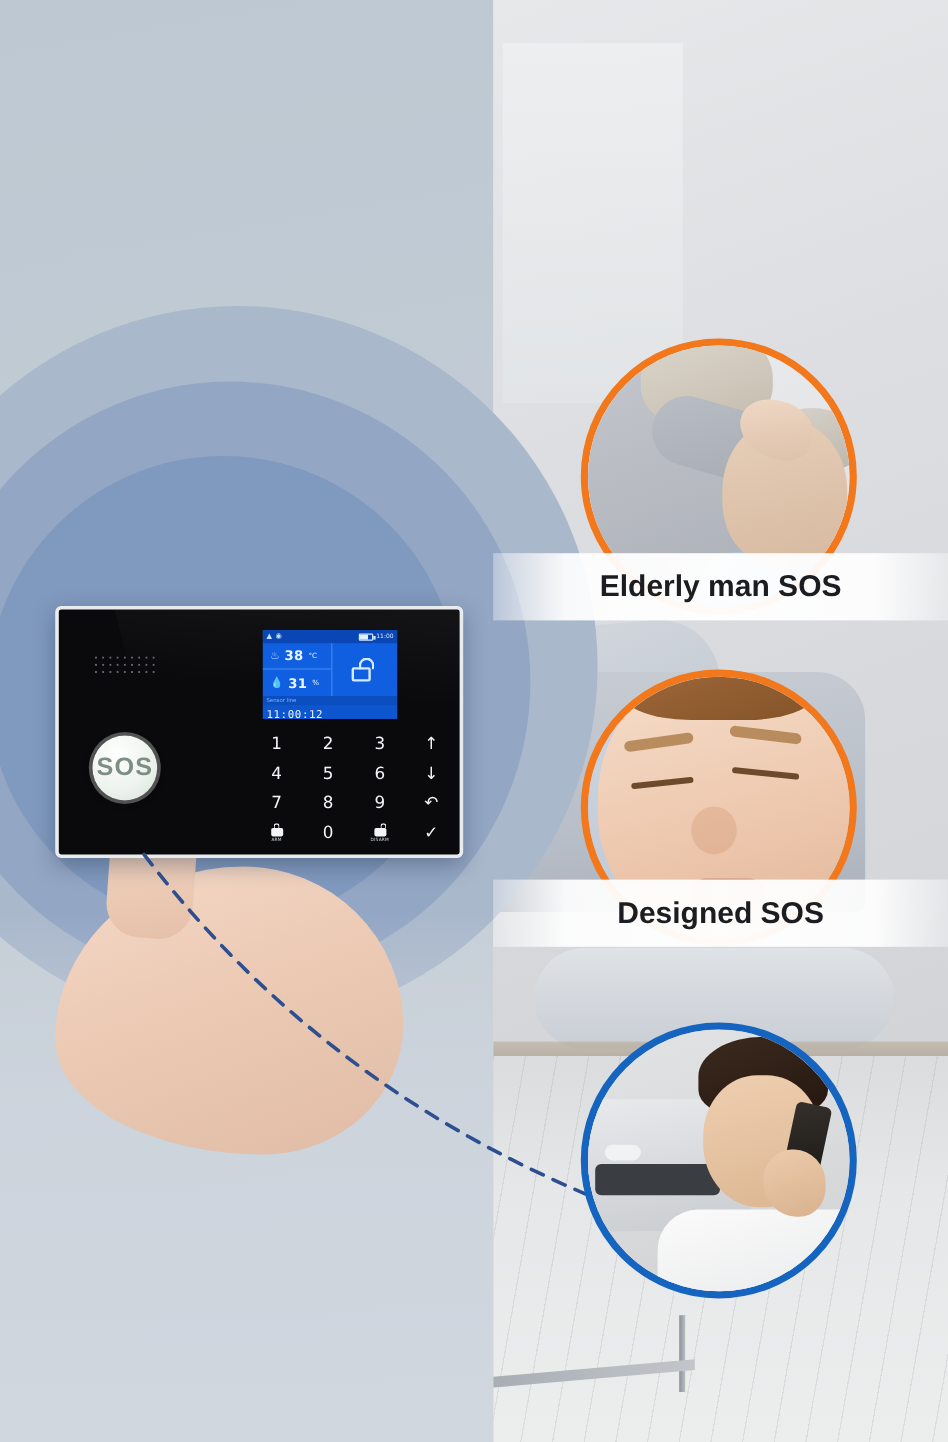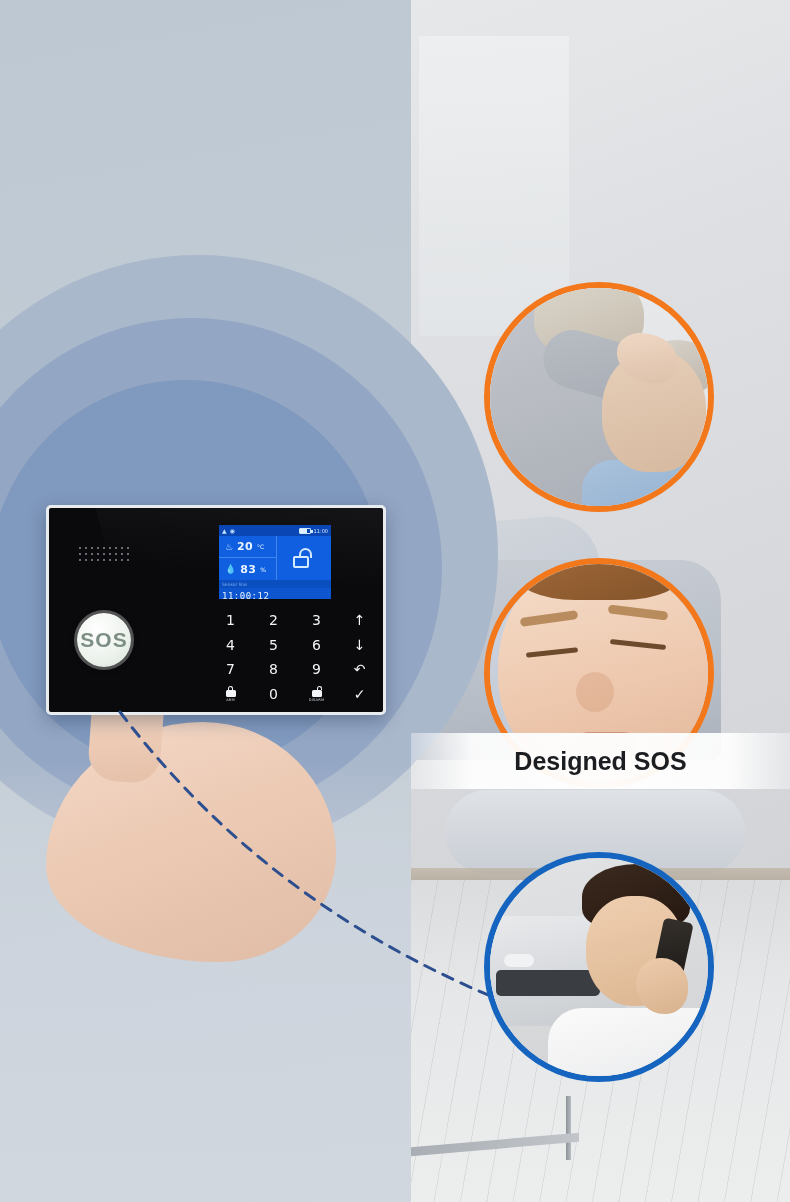--- a/index.html
+++ b/index.html
@@ -603,26 +603,26 @@
         <span class="sig">◉</span>
         <span class="spacer"></span>
         <span class="batt"></span>
         <span class="lcd-clock-mini">11:00</span>
       </div>
 
       <div class="lcd-body">
         <div class="lcd-col-left">
           <div class="lcd-cell divide">
             <span class="lcd-ico">♨</span>
-            <span class="lcd-val">20</span>
+            <span class="lcd-val">38</span>
             <span class="lcd-unit">°C</span>
           </div>
           <div class="lcd-cell">
             <span class="lcd-ico">💧</span>
-            <span class="lcd-val">83</span>
+            <span class="lcd-val">31</span>
             <span class="lcd-unit">%</span>
           </div>
         </div>
         <div class="lcd-col-right">
           <div class="lock-glyph">
             <div class="shackle"></div>
             <div class="bodyrect"></div>
           </div>
         </div>
       </div>
@@ -729,17 +729,20 @@
       <div class="headlight"></div>
       <div class="grille"></div>
       <div class="shirt"></div>
       <div class="man-hair"></div>
       <div class="man-face"></div>
       <div class="phone"></div>
       <div class="hand3"></div>
     </div>
   </div>
 
+  <div class="caption-band cap1">
+    <span class="txt">Elderly man SOS</span>
+  </div>
   <div class="caption-band cap2">
     <span class="txt">Designed SOS</span>
   </div>
 
 </div>
 
 </body></html>

